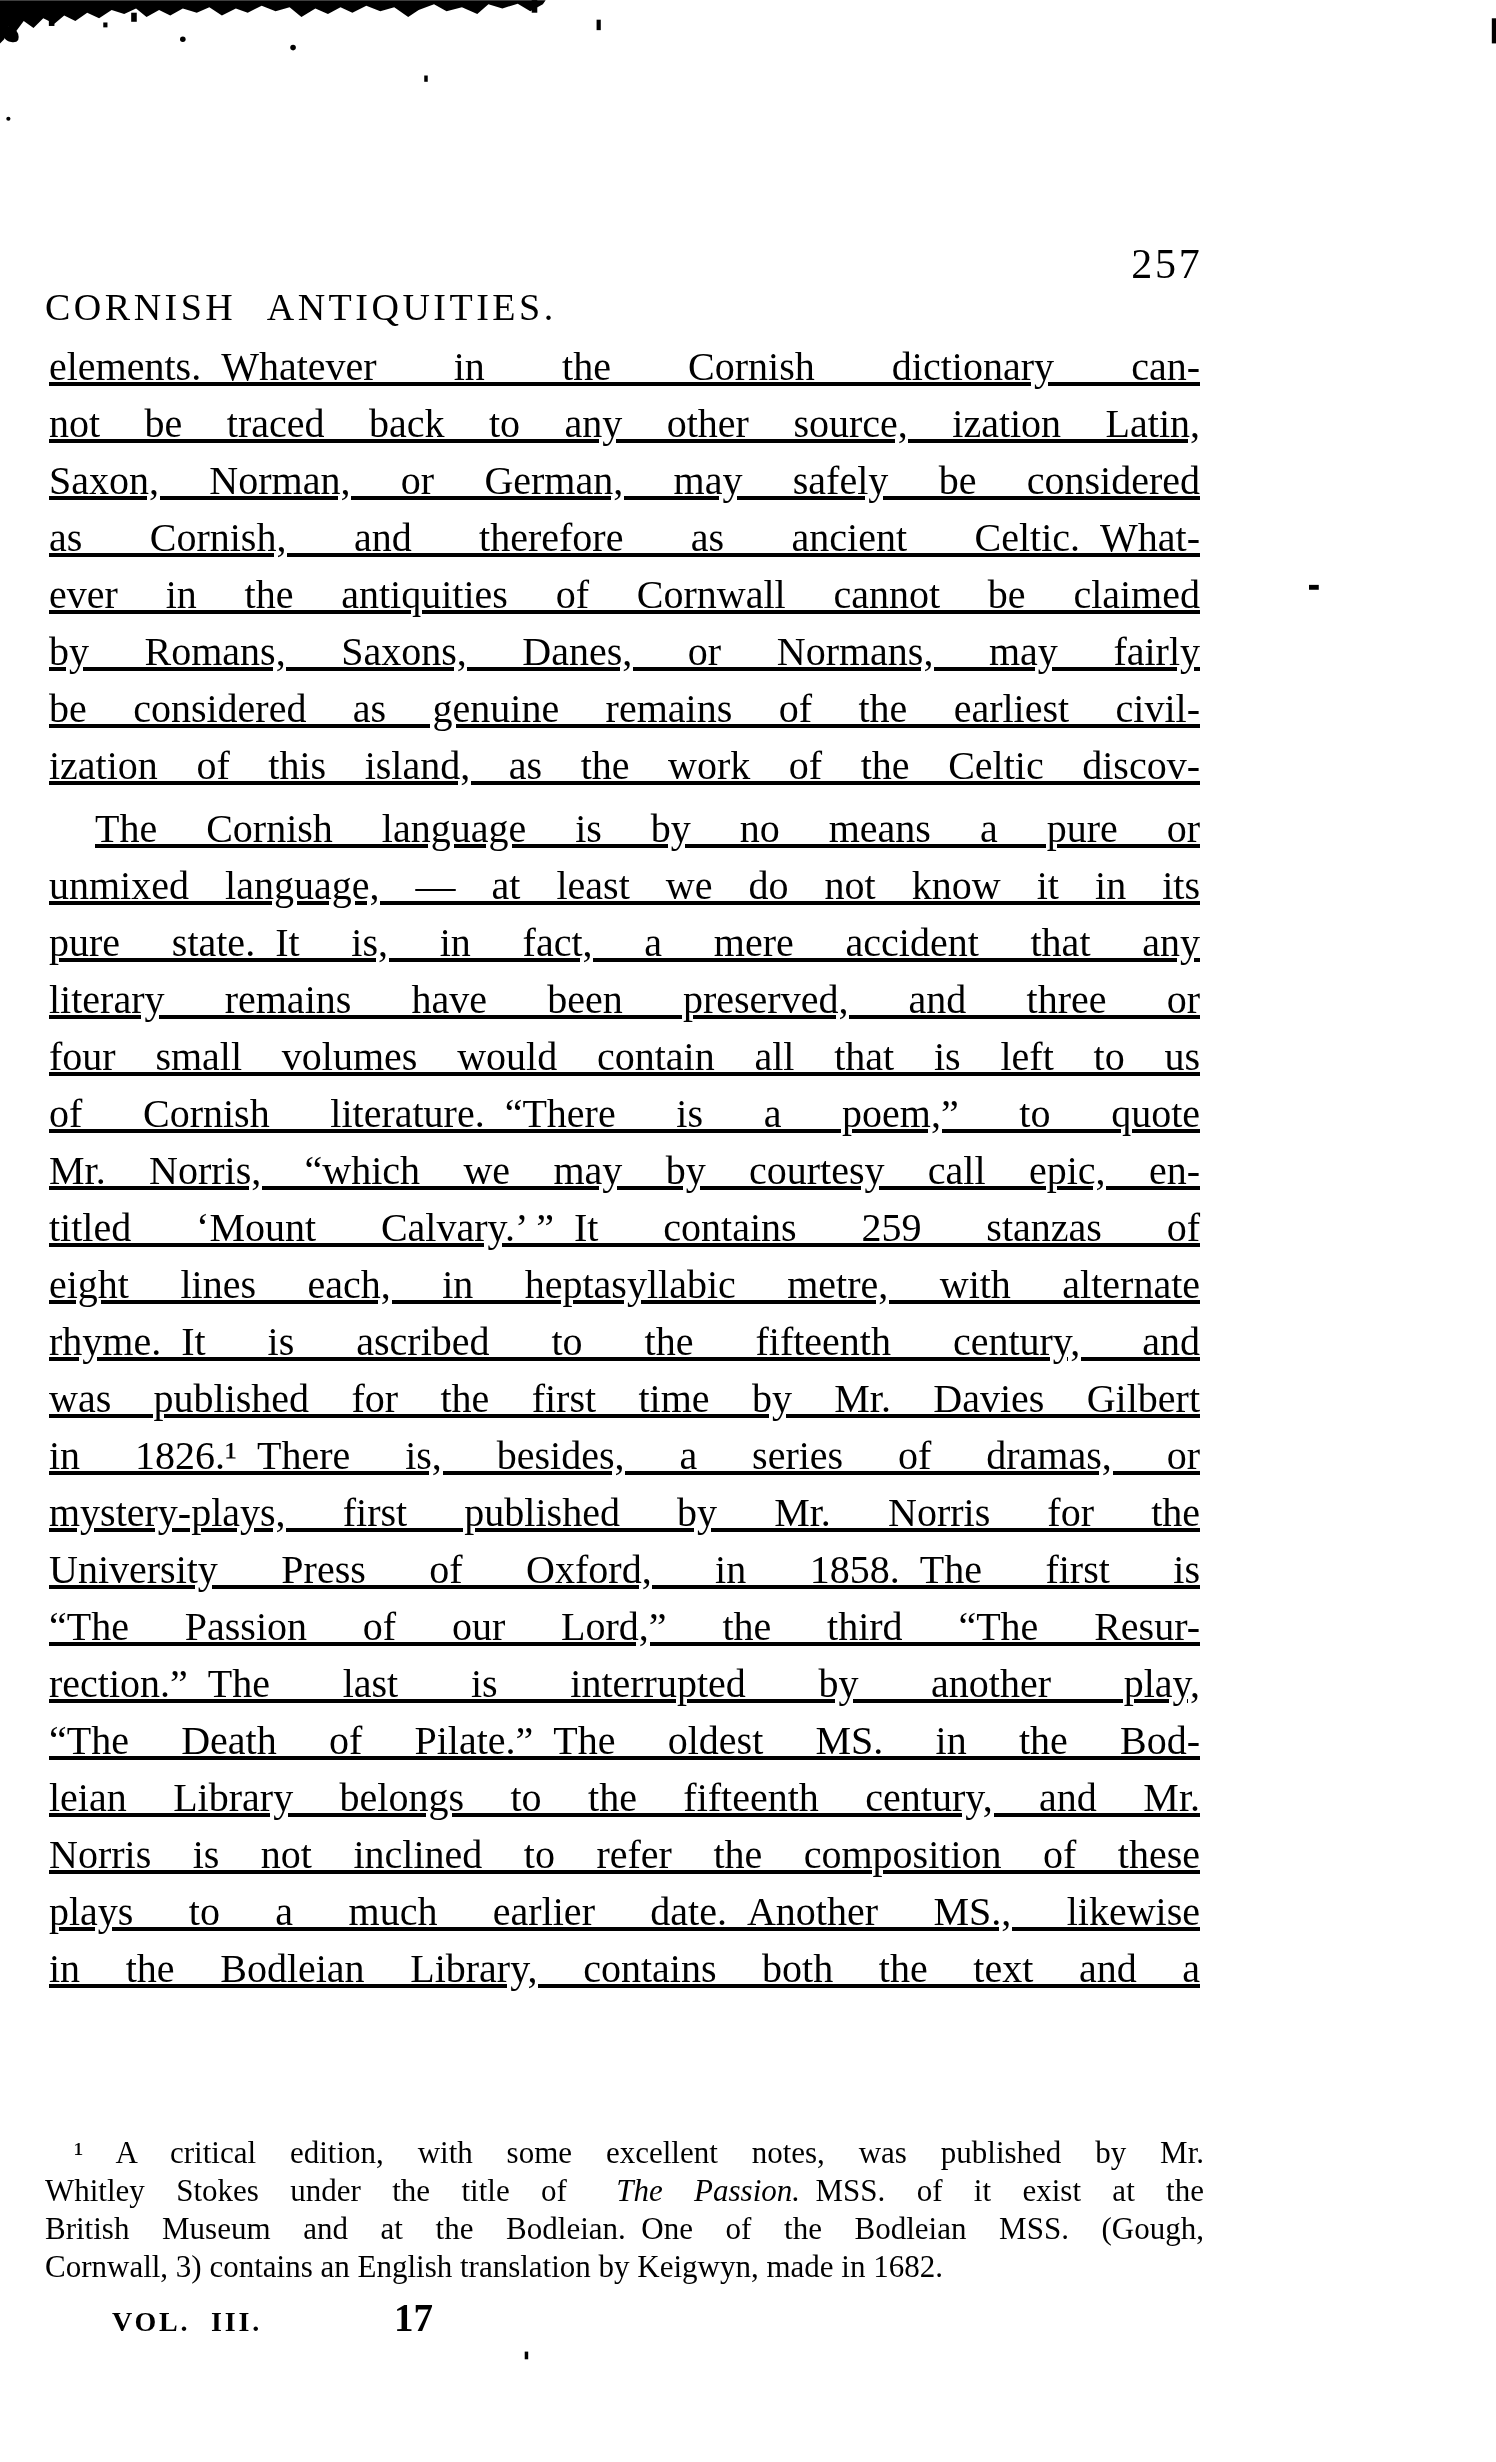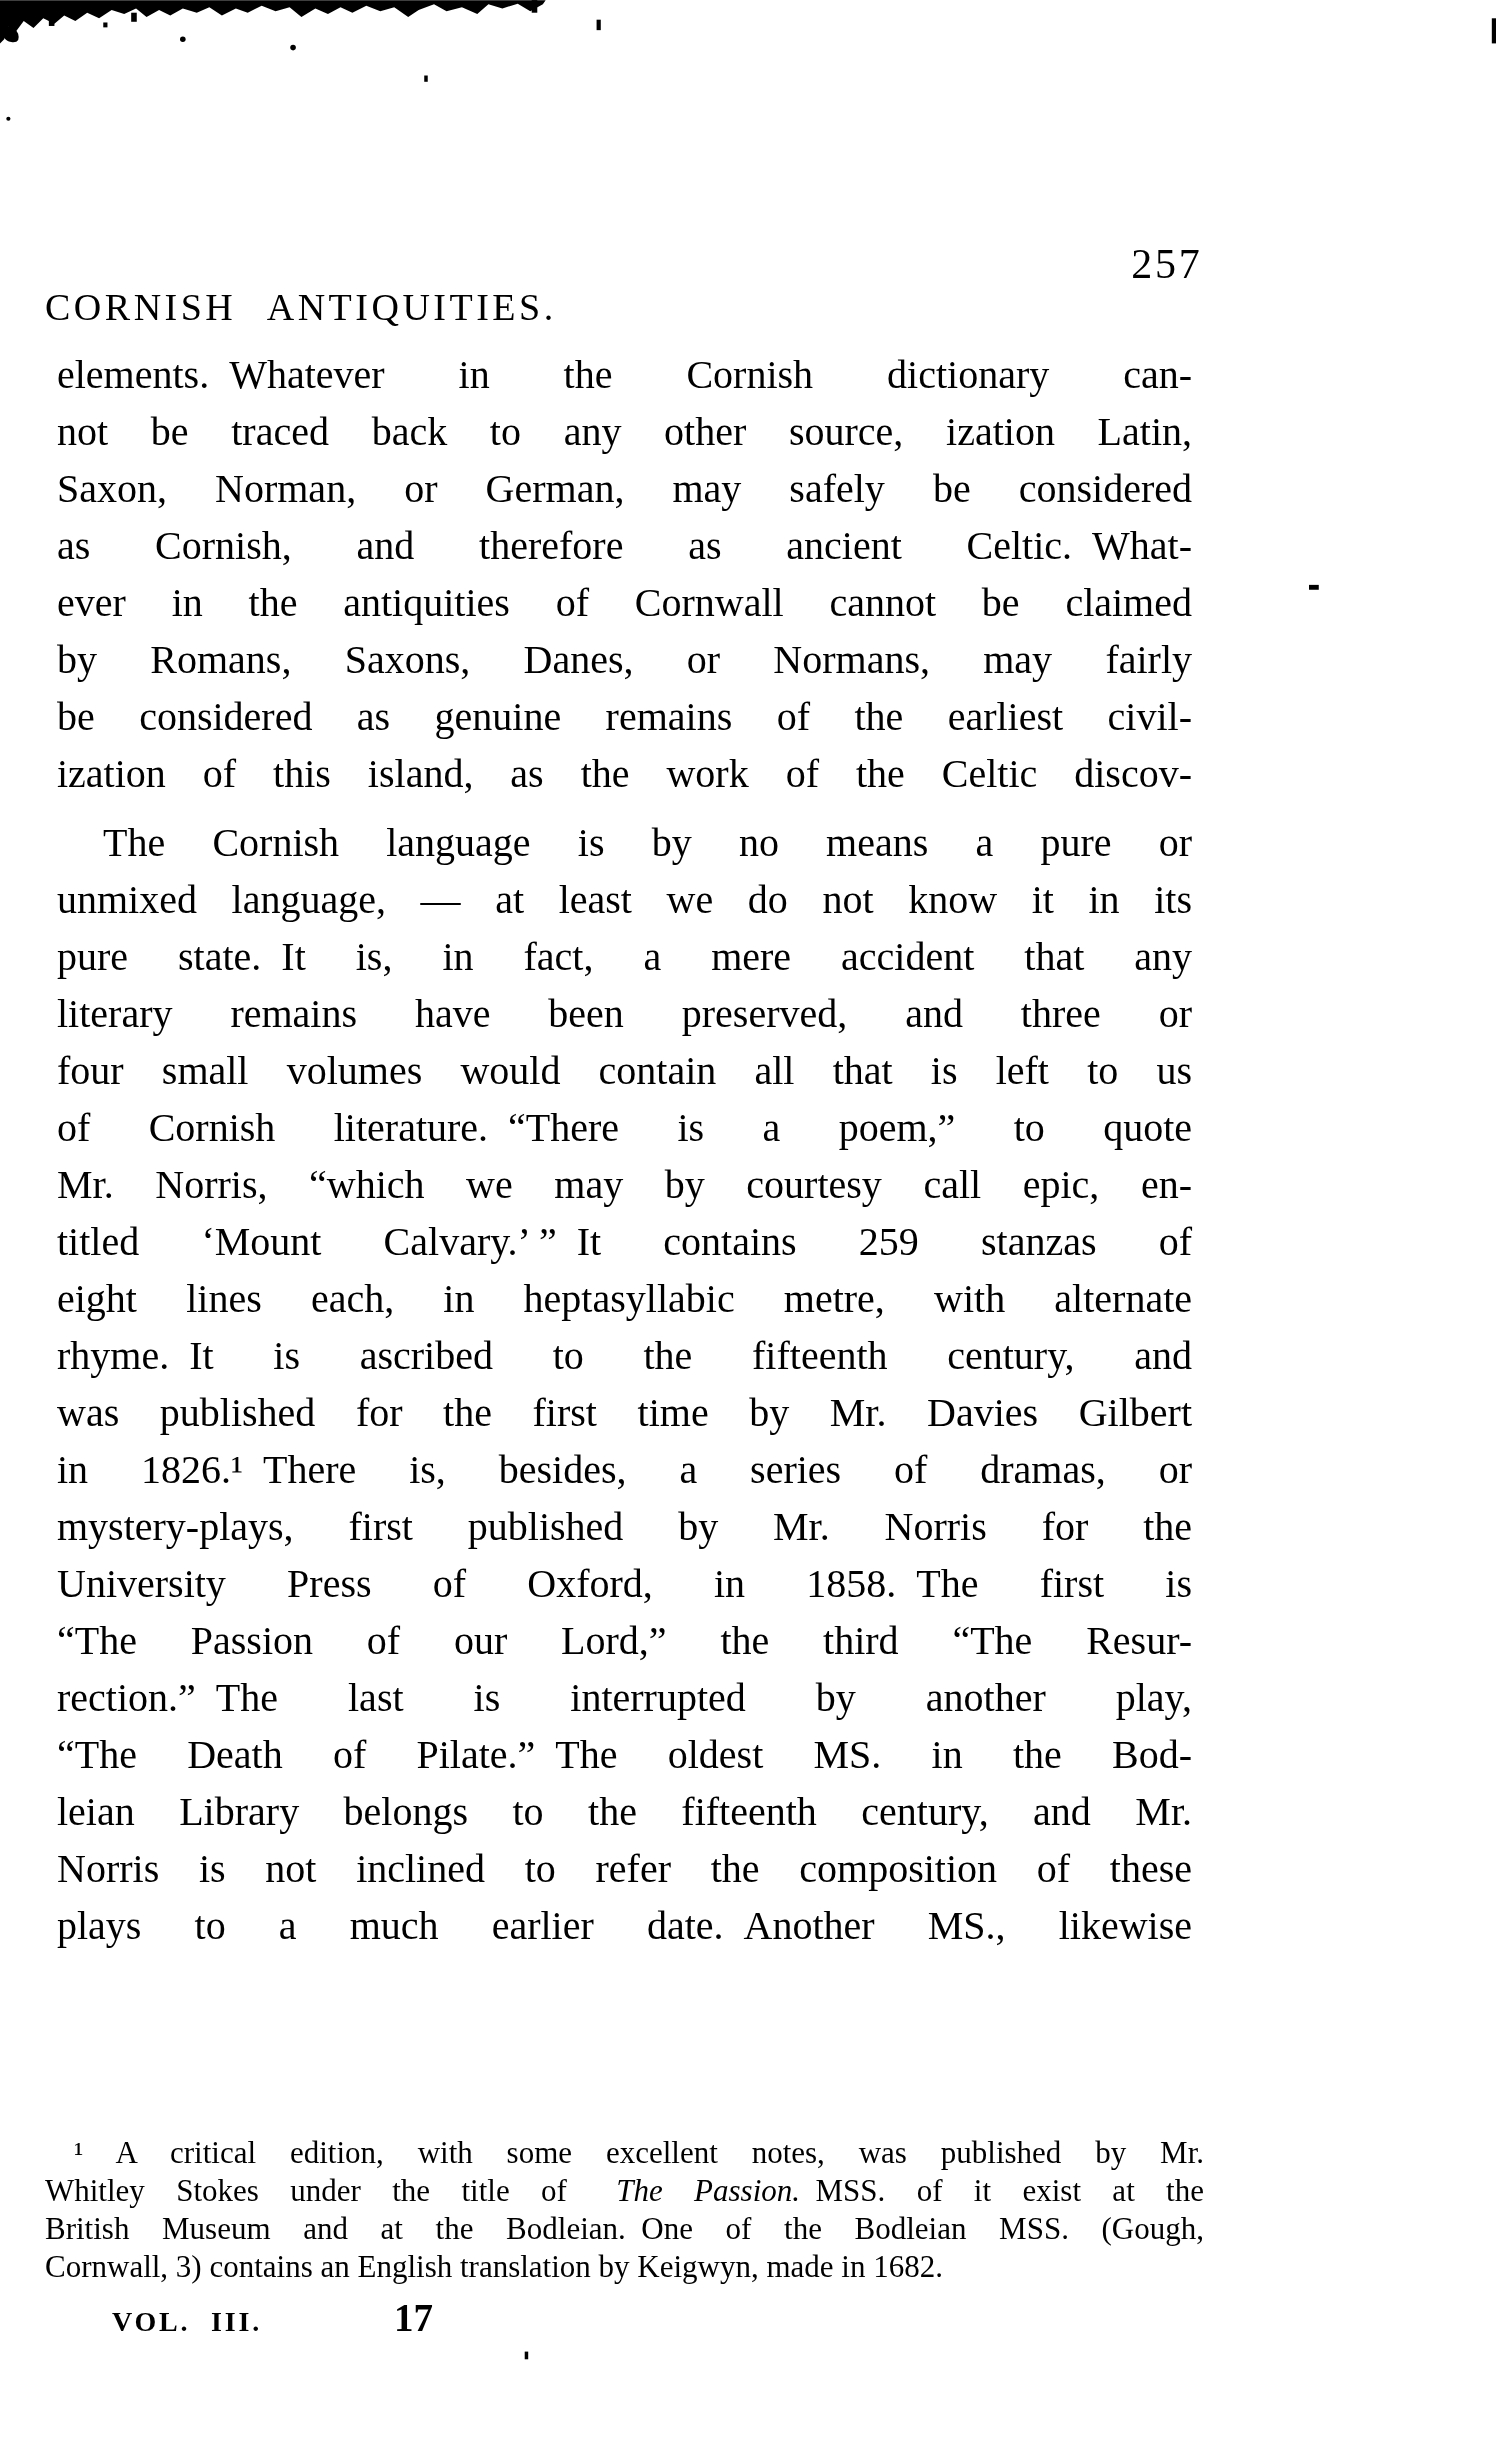--- a/index.html
+++ b/index.html
@@ -30,21 +30,21 @@
   }
   .page-number {
     position: absolute; right: 1.4px; top: -2.8px;
     font-size: 42px; line-height: 42px; letter-spacing: 2.8px;
   }
 
   .body-text {
     position: absolute; top: 334px; left: 45px; width: 1159px;
     font-size: 40px;
   }
-  .paragraph { margin: 12px; }
+  .paragraph { margin: 4px; text-decoration: underline; }
   .paragraph + .paragraph { margin-top: 5.6px; }
 
   .line {
     height: 57px; line-height: 57px;
     text-align: justify;
     text-align-last: justify;
     white-space: nowrap;
   }
   .line.indent { text-indent: 46px; }
   .line.no-just { text-align-last: left; }
@@ -128,20 +128,21 @@
         <div class="line">was published for the first time by Mr. Davies Gilbert</div>
         <div class="line">in 1826.¹ There is, besides, a series of dramas, or</div>
         <div class="line">mystery-plays, first published by Mr. Norris for the</div>
         <div class="line">University Press of Oxford, in 1858. The first is</div>
         <div class="line">“The Passion of our Lord,” the third “The Resur-</div>
         <div class="line">rection.” The last is interrupted by another play,</div>
         <div class="line">“The Death of Pilate.” The oldest MS. in the Bod-</div>
         <div class="line">leian Library belongs to the fifteenth century, and Mr.</div>
         <div class="line">Norris is not inclined to refer the composition of these</div>
         <div class="line">plays to a much earlier date. Another MS., likewise</div>
+        <div class="line">in the Bodleian Library, contains both the text and a</div>
       </div>
   </div>
 
   <div class="footnote">
       <div class="line indent">¹ A critical edition, with some excellent notes, was published by Mr.</div>
       <div class="line"><span>Whitley Stokes under the title of </span><em>The Passion.</em><span> MSS. of it exist at the</span></div>
       <div class="line">British Museum and at the Bodleian. One of the Bodleian MSS. (Gough,</div>
       <div class="line no-just">Cornwall, 3) contains an English translation by Keigwyn, made in 1682.</div>
     </div>
 

